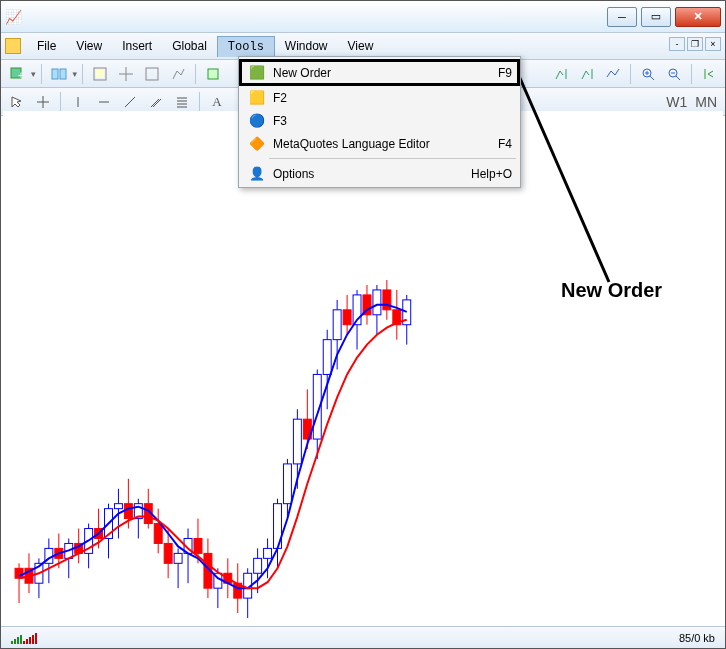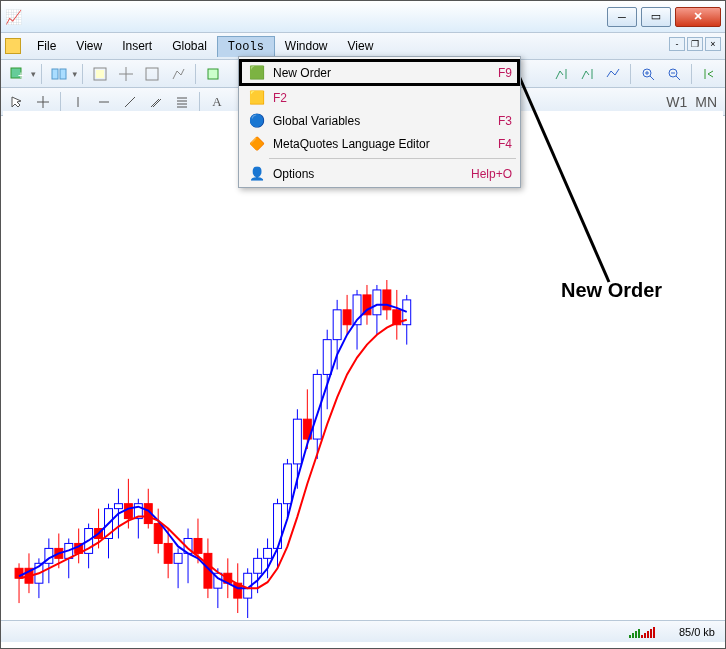--- a/index.html
+++ b/index.html
@@ -28,29 +28,29 @@
 .tool-sep { width: 1px; height: 20px; background: #b8c8d8; margin: 0 3px; }
 .tf-label { padding: 0 4px; font-size: 14px; color: #555; cursor: pointer; }
 
 
 .dropdown { position: absolute; top: 55px; left: 237px; width: 283px; background: #f4f4f4; border: 1px solid #9aa7b4; box-shadow: 2px 2px 6px rgba(0,0,0,0.3); z-index: 100; }
 .dropdown-inner { padding: 2px; }
 .dd-item { display: flex; align-items: center; padding: 4px 6px; cursor: pointer; }
 .dd-item.highlight-box { outline: 3px solid #000; outline-offset: -1px; margin: 2px 0; }
 .dd-icon { width: 20px; text-align: center; margin-right: 6px; font-size: 13px; }
 .dd-label { flex: 1; }
-.dd-short { color: #be185d; }
+.dd-short { color: #000000; }
 .dd-sep { height: 1px; background: #c8c8c8; margin: 3px 2px 3px 28px; }
 
 
 .chart-area { position: absolute; top: 110px; left: 2px; right: 2px; bottom: 30px; background: #fff; overflow: hidden; }
 .chart-svg { width: 100%; height: 100%; }
 
 
-.statusbar { position: absolute; bottom: 6px; left: 0; right: 0; height: 22px; background: linear-gradient(#f6f9fd,#e3edf7); border-top: 1px solid #b8c8d8; display: flex; align-items: center; justify-content: flex-end; padding: 0 10px; font-size: 11px; }
+.statusbar { position: absolute; bottom: 0; left: 0; right: 0; height: 22px; background: linear-gradient(#f6f9fd,#e3edf7); border-top: 1px solid #b8c8d8; display: flex; align-items: center; justify-content: space-between; padding: 0 10px; font-size: 11px; }
 .conn-meter { width: 40px; height: 12px; margin-right: 10px; display: flex; gap: 1px; align-items: flex-end; }
 .conn-bar { width: 2px; background: #c00; }
 .conn-bar.ok { background: #1a8c1a; }
 
 
 .annotation-label { position: absolute; top: 278px; left: 560px; font-size: 20px; font-weight: bold; color: #000; z-index: 50; }
 .annotation-line { position: absolute; z-index: 49; }
 </style>
 </head>
 <body>
@@ -231,21 +231,20 @@
           <span class="dd-icon">🟩</span>
           <span class="dd-label">New Order</span>
           <span class="dd-short">F9</span>
         </div>
         <div class="dd-item">
           <span class="dd-icon">🟨</span>
           <span class="dd-short">F2</span>
         </div>
         <div class="dd-item">
           <span class="dd-icon">🔵</span>
-          <span class="dd-label">Global Variables</span>
           <span class="dd-short">F3</span>
         </div>
         <div class="dd-item">
           <span class="dd-icon">🔶</span>
           <span class="dd-label">MetaQuotes Language Editor</span>
           <span class="dd-short">F4</span>
         </div>
         <div class="dd-sep"></div>
         <div class="dd-item">
           <span class="dd-icon">👤</span>

